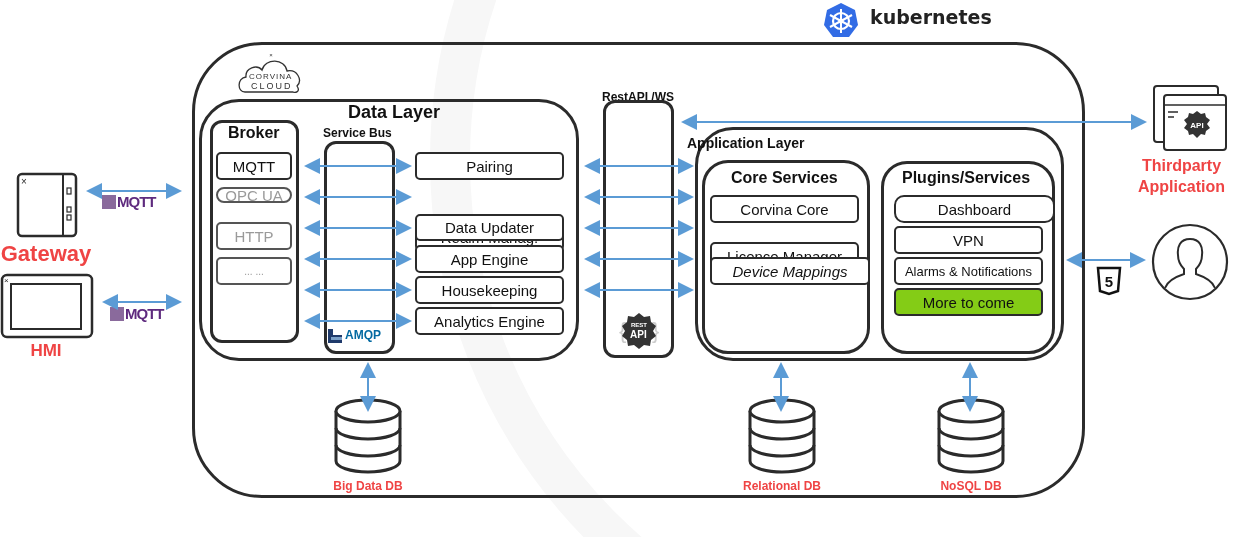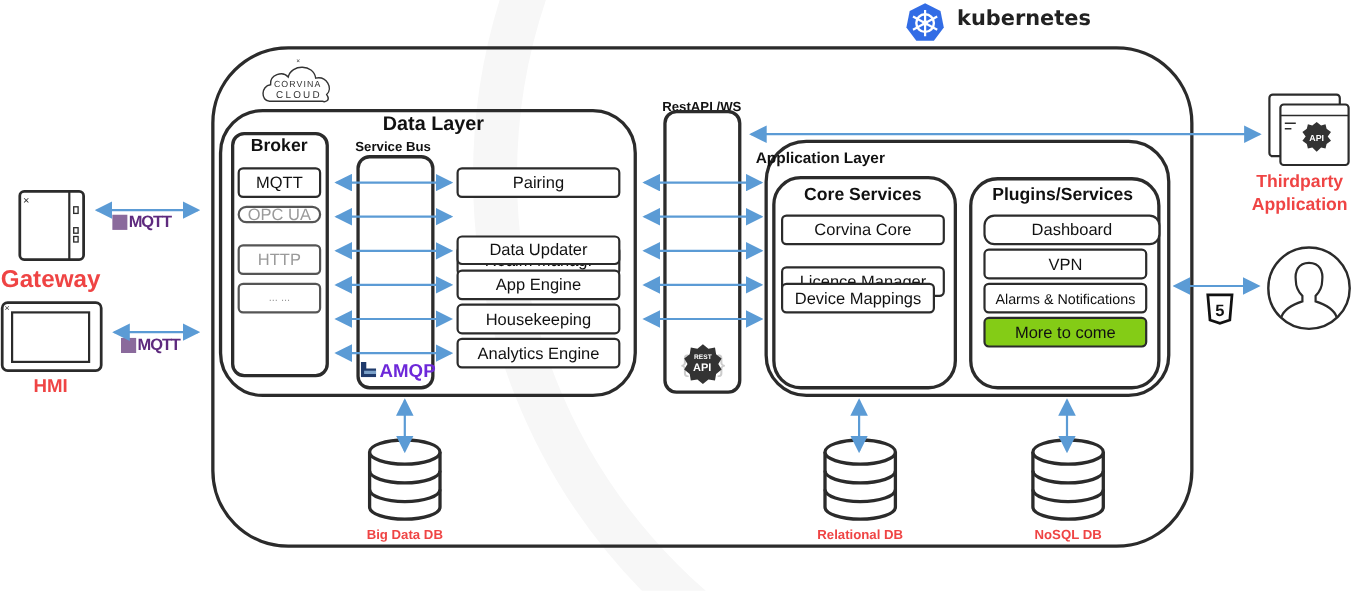--- a/index.html
+++ b/index.html
@@ -56,21 +56,21 @@
 <div class="item dim" style="left:216px;top:222px;width:76px;height:28px;">HTTP</div>
 <div class="item dim" style="left:216px;top:257px;width:76px;height:28px;font-size:10px;">... ...</div>
 
 <div class="title" style="left:323px;top:126px;font-size:12px;">Service Bus</div>
 <div class="box" style="left:324px;top:141px;width:71px;height:213px;border-radius:12px;"></div>
 <div class="abs" style="left:328px;top:328px;width:64px;height:18px;">
   <svg width="14" height="14" viewBox="0 0 14 14" style="position:absolute;left:0;top:1px;">
     <polygon points="0,0 5,0 5,6 14,6 14,14 0,14" fill="#1f3a6b"></polygon>
     <rect x="3" y="8" width="11" height="3" fill="#7aa0c8"></rect>
   </svg>
-  <div class="abs" style="left:17px;top:0px;font-size:17px;font-weight:bold;color:#6d28d9;">AMQP</div>
+  <div class="abs" style="left:17px;top:0px;font-size:12px;font-weight:bold;color:#0369a1;">AMQP</div>
 </div>
 
 <div class="item" style="left:415px;top:152px;width:149px;height:28px;">Pairing</div>
 <div class="item" style="left:415px;top:183px;width:149px;height:28px;margin-top:40px;">Realm Manag.</div>
 <div class="item" style="left:415px;top:214px;width:149px;height:27px;">Data Updater</div>
 <div class="item" style="left:415px;top:245px;width:149px;height:28px;">App Engine</div>
 <div class="item" style="left:415px;top:276px;width:149px;height:28px;">Housekeeping</div>
 <div class="item" style="left:415px;top:307px;width:149px;height:28px;">Analytics Engine</div>
 
 <div class="title" style="left:602px;top:80px;font-size:12px;margin-top:10px;">RestAPI /WS</div>
@@ -85,21 +85,21 @@
   <div class="abs" style="left:14px;top:19px;font-size:10px;color:#fff;font-weight:bold;">API</div>
 </div>
 
 <div class="box" style="left:695px;top:127px;width:369px;height:234px;border-radius:38px;"></div>
 <div class="title" style="left:687px;top:135px;font-size:14px;">Application Layer</div>
 
 <div class="box" style="left:702px;top:160px;width:168px;height:194px;border-radius:26px;"></div>
 <div class="title" style="left:731px;top:169px;font-size:16px;">Core Services</div>
 <div class="item" style="left:710px;top:195px;width:149px;height:28px;">Corvina Core</div>
 <div class="item" style="left:710px;top:226px;width:149px;height:28px;margin-top:16px;">Licence Manager</div>
-<div class="item" style="left:710px;top:257px;width:140px;height:28px;">Device Mappings</div>
+<div class="item" style="left:710px;top:257px;width:160px;height:28px;font-style:italic;">Device Mappings</div>
 
 <div class="box" style="left:881px;top:161px;width:174px;height:193px;border-radius:26px;"></div>
 <div class="title" style="left:902px;top:169px;font-size:16px;">Plugins/Services</div>
 <div class="item" style="left:894px;top:195px;width:161px;height:28px;border-radius:10px;">Dashboard</div>
 <div class="item" style="left:894px;top:226px;width:149px;height:28px;">VPN</div>
 <div class="item" style="left:894px;top:257px;width:149px;height:28px;font-size:13px;text-align:right;">Alarms &amp; Notifications</div>
 <div class="item hl" style="left:894px;top:288px;width:149px;height:28px;">More to come</div>
 
 <svg class="abs" style="left:333px;top:397px;" width="70" height="78" viewBox="0 0 70 78">
   <g fill="#fff" stroke="#2b2b2b" stroke-width="3">

